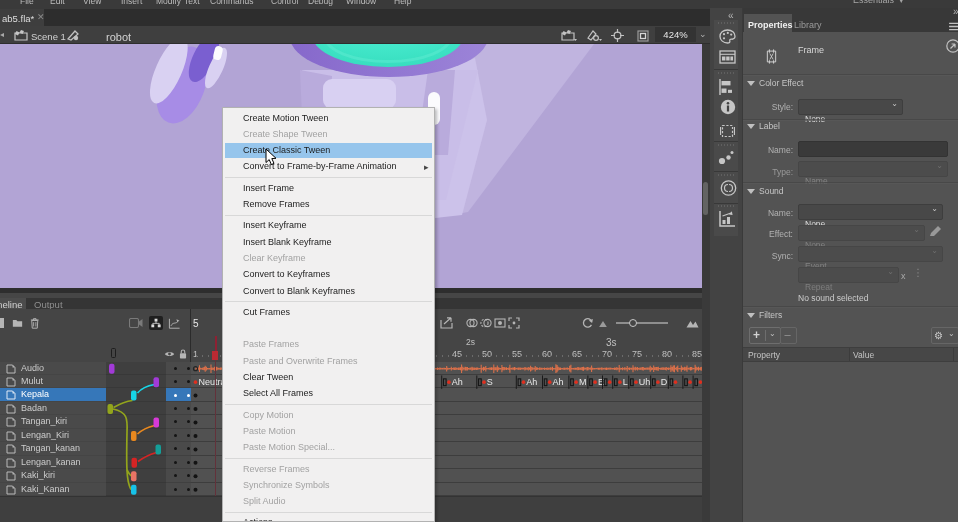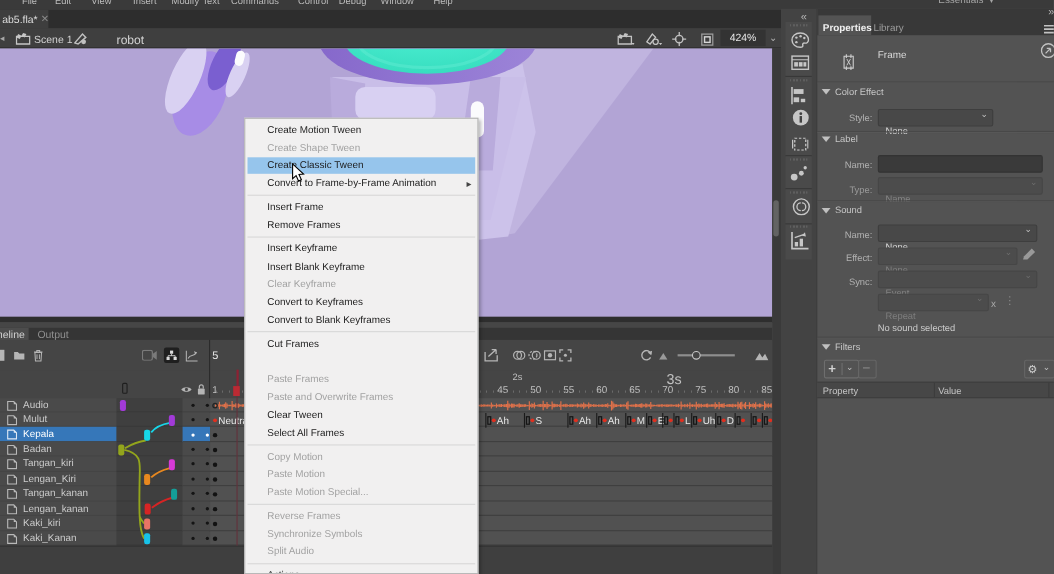--- a/index.html
+++ b/index.html
@@ -222,21 +222,21 @@
     <span class="rn" style="left:452px;">45</span>
     <span class="rn" style="left:482px;">50</span>
     <span class="rn" style="left:512px;">55</span>
     <span class="rn" style="left:542px;">60</span>
     <span class="rn" style="left:572px;">65</span>
     <span class="rn" style="left:602px;">70</span>
     <span class="rn" style="left:632px;">75</span>
     <span class="rn" style="left:662px;">80</span>
     <span class="rn" style="left:692px;">85</span>
     <span class="abs" style="left:466px;top:0px;font-size:8.5px;color:#c0c0c0;">2s</span>
-    <span class="abs" style="left:606px;top:0px;font-size:13px;color:#c0c0c0;">3s</span>
+    <span class="abs" style="left:606px;top:0px;font-size:10px;color:#c0c0c0;">3s</span>
 
     <div class="abs" style="left:196px;top:18px;width:506px;height:2px;background:repeating-linear-gradient(to right,#6a6a6a 0 1px,transparent 1px 6px);height:1.5px;"></div>
   </div>
 
   <div class="abs" style="left:190px;top:16px;width:1px;height:213px;background:#2b2b2b;"></div>
 
   <div id="rows" class="abs" style="left:0;top:68.5px;width:702px;height:134.5px;">
   <div class="abs" style="left:0;top:0.0px;width:702px;height:13.45px;text-decoration:underline;">
     <div class="abs" style="left:0;top:0;width:106px;height:100%;background:#4a4a4a;border-bottom:1px solid #454545;box-sizing:border-box;">
       <svg class="abs" style="left:6px;top:2px;" width="10" height="10" viewBox="0 0 10 10">

